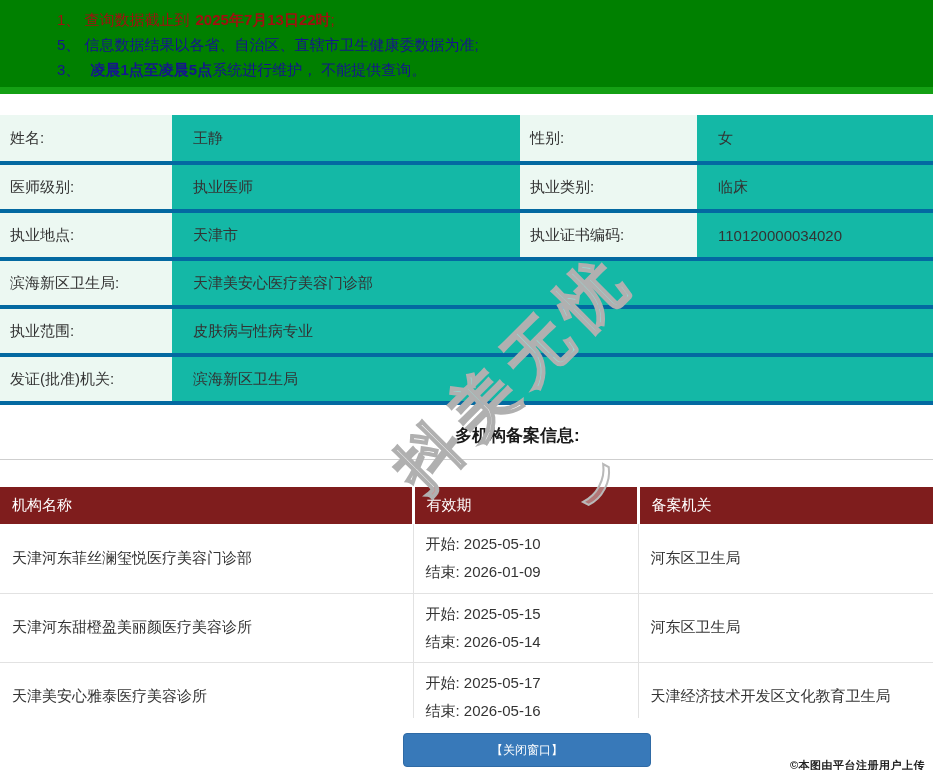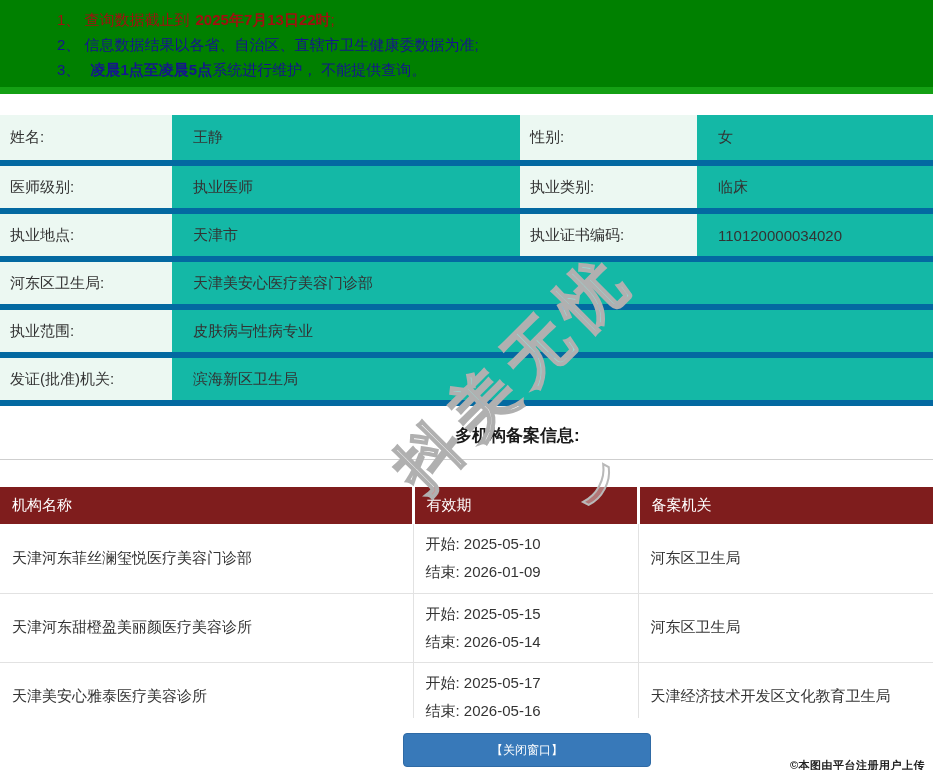--- a/index.html
+++ b/index.html
@@ -23,21 +23,21 @@
   .notice-red  { color:#a01010; }
   .notice-blue { color:#15158e; }
   .notice b { font-weight:bold;padding-left:6px; }
 
   
   .info-table {
     position:absolute; top:115px; left:0; width:933px;
     border-collapse:collapse; table-layout:fixed; font-size:15px;
   }
   .info-table td {
-    height:48px; border-bottom:6px solid #0369a1; vertical-align:middle;margin-left:8px;
+    height:48px; border-bottom:4px solid #0369a1; vertical-align:middle;margin-left:8px;
   }
   .info-table td.lbl { background:#ecf8f2; padding-left:10px; }
   .info-table td.val { background:#14b8a6; padding-left:21px; }
 
   
   .section-heading {
     position:absolute; top:424px; left:455px;
     font-size:17px; font-weight:bold; color:#1a1a1a; white-space:nowrap;
   }
   .thin-rule {
@@ -102,21 +102,21 @@
 </head>
 <body>
 
 <div class="page">
 
   <div class="banner">
     <div class="notice notice-red">
       <span>1、 查询数据截止到</span><b>2025年7月13日22时</b><span>;</span>
     </div>
     <div class="notice notice-blue">
-      <span>2、 信息数据结果以各省、自治区、直辖市卫生健康委数据为准;</span><b></b><span></span>
+      <span>5、 信息数据结果以各省、自治区、直辖市卫生健康委数据为准;</span><b></b><span></span>
     </div>
     <div class="notice notice-blue">
       <span>3、 </span><b>凌晨1点至凌晨5点</b><span>系统进行维护， 不能提供查询。</span>
     </div>
     <div class="banner-strip"></div>
   </div>
 
   <table class="info-table">
     <colgroup>
         <col style="width:172px">
@@ -137,21 +137,21 @@
       <td class="lbl">执业类别:</td>
       <td class="val">临床</td>
     </tr>
     <tr>
       <td class="lbl">执业地点:</td>
       <td class="val">天津市</td>
       <td class="lbl">执业证书编码:</td>
       <td class="val">110120000034020</td>
     </tr>
     <tr>
-      <td class="lbl">河东区卫生局:</td>
+      <td class="lbl">滨海新区卫生局:</td>
       <td class="val" colspan="3">天津美安心医疗美容门诊部</td>
     </tr>
     <tr>
       <td class="lbl">执业范围:</td>
       <td class="val" colspan="3">皮肤病与性病专业</td>
     </tr>
     <tr>
       <td class="lbl">发证(批准)机关:</td>
       <td class="val" colspan="3">滨海新区卫生局</td>
     </tr>

